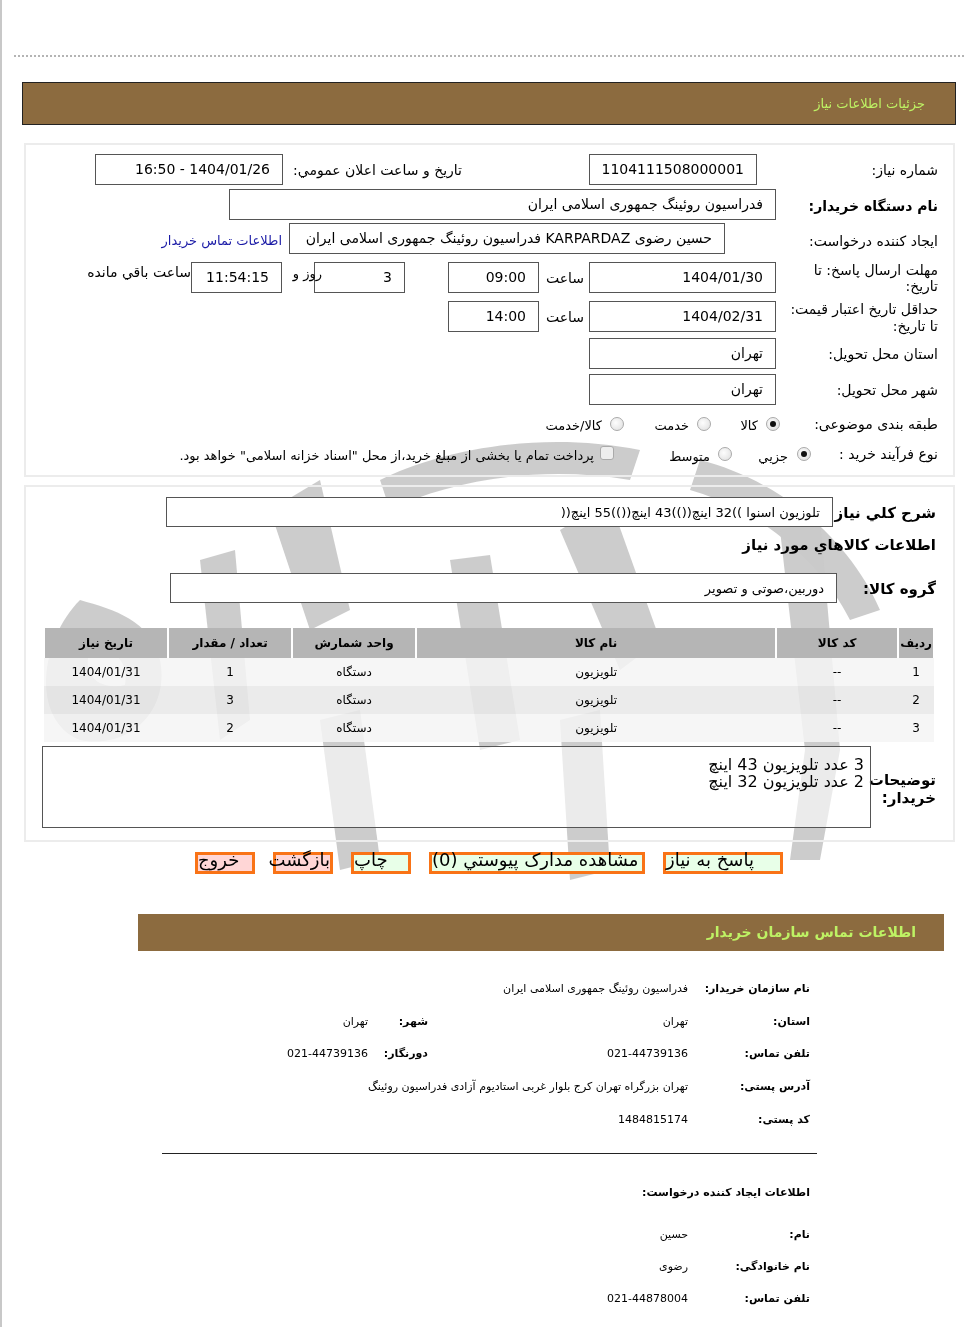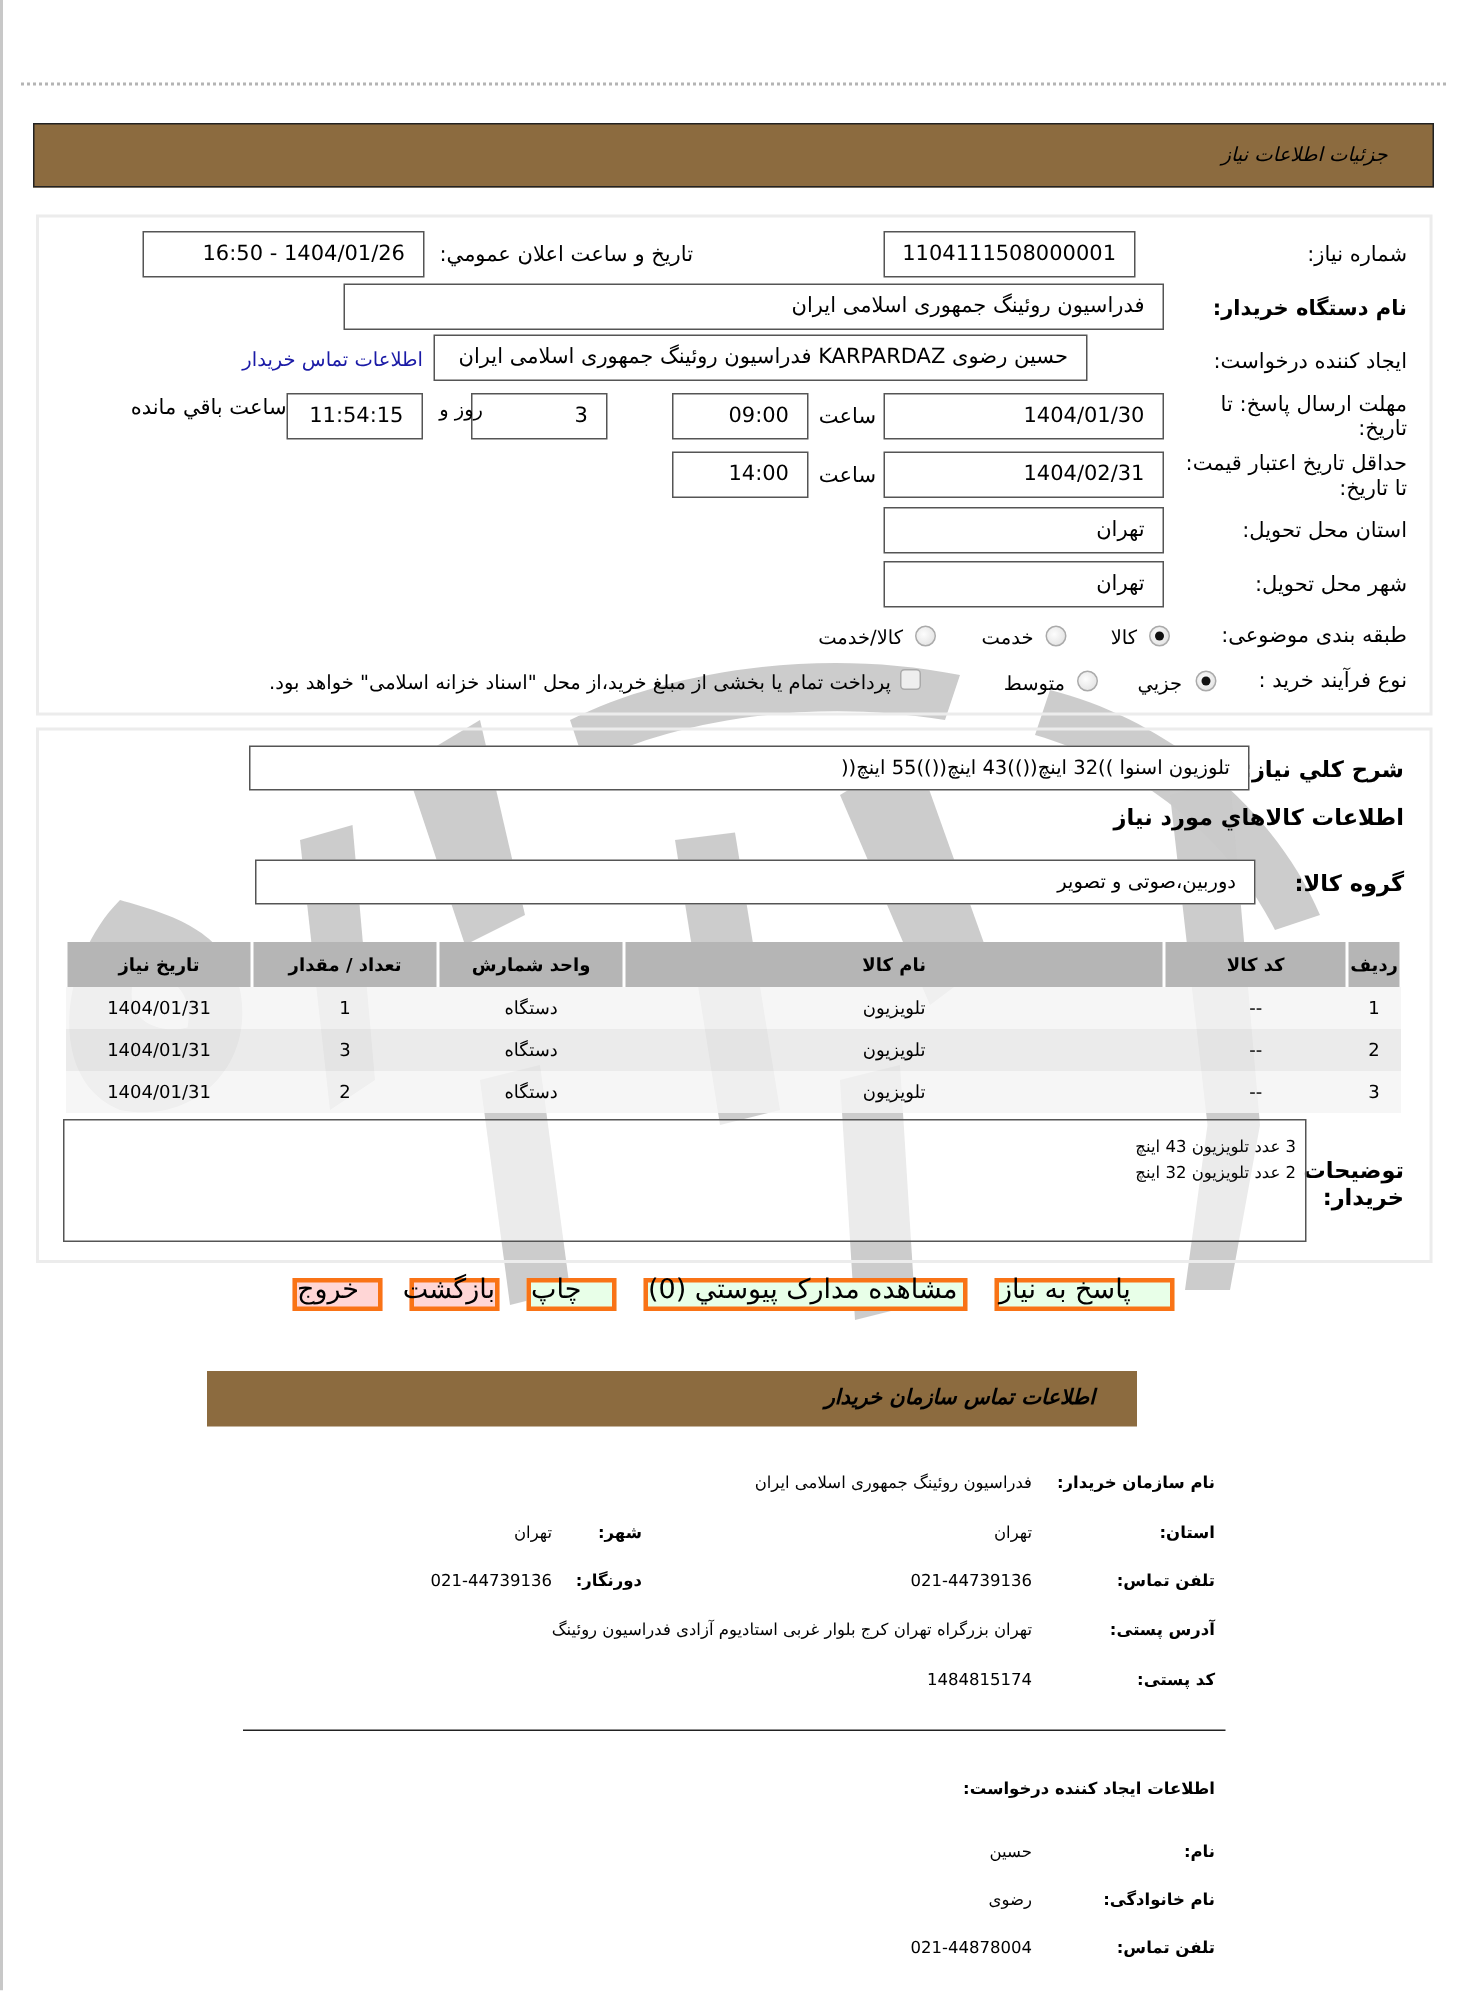--- a/index.html
+++ b/index.html
@@ -5,24 +5,24 @@
     html, body { margin: 0; padding: 0; background: #ffffff; }
     body {
       width: 978px; height: 1327px; position: relative; overflow: hidden;
       font-family: "DejaVu Sans", "Liberation Sans", sans-serif; color: #000;
     }
     .abs { position: absolute; }
     .left-rule { left: 0; top: 0; width: 2px; height: 1327px; background: #c8c8c8; }
     .top-dots { left: 14px; top: 55px; width: 950px; height: 0; border-top: 2px dotted #b4b4b4; }
 
     .brown-bar {
-      background: #8c6b3f; color: #000000; direction: rtl; box-sizing: border-box; font-style: italic;
+      background: #8c6b3f; color: #bef264; direction: rtl; box-sizing: border-box;
     }
     .hdr1 { left: 22px; top: 82px; width: 934px; height: 43px; border: 1px solid #222; font-size: 13px; padding: 13px 30px 0 0; }
-    .hdr2 { left: 138px; top: 914px; width: 620px; height: 37px; font-size: 14px; font-weight: bold; padding: 10px 28px 0 0; }
+    .hdr2 { left: 138px; top: 914px; width: 806px; height: 37px; font-size: 14px; font-weight: bold; padding: 10px 28px 0 0; }
 
     .panel { border: 2px solid #ececec; box-sizing: border-box; background: transparent; }
     .panel1 { left: 24px; top: 143px; width: 931px; height: 334px; }
     .panel2 { left: 24px; top: 485px; width: 931px; height: 357px; }
 
     .label { font-size: 14px; direction: rtl; text-align: right; white-space: nowrap; }
     .box {
       border: 1px solid #555; background: #fff; box-sizing: border-box;
       font-size: 14px; direction: rtl; text-align: right; padding: 0 12px;
       line-height: 29px; height: 31px; white-space: nowrap; overflow: hidden;
@@ -45,21 +45,21 @@
     }
     table.items th {
       background: #b5b5b5; height: 28px; font-weight: bold; border-left: 2px solid #fff; border-right: 2px solid #fff;
     }
     table.items td { height: 26px; text-align: center; }
     table.items tr.odd td { background: rgba(245,245,245,0.85); }
     table.items tr.even td { background: rgba(232,232,232,0.85); }
 
     .notes {
       left: 42px; top: 746px; width: 829px; height: 82px; border: 1px solid #555; background: rgba(255,255,255,0.6);
-      box-sizing: border-box; direction: rtl; text-align: right; font-size: 11px; padding: 9px 6px 0 0; line-height: 17px;
+      box-sizing: border-box; direction: rtl; text-align: right; font-size: 16px; padding: 9px 6px 0 0; line-height: 17px;
     }
 
     .btn {
       position: absolute; height: 22px; box-sizing: border-box; border: 3px solid #f97316; font-size: 18px;
       text-align: left; line-height: 10px; direction: rtl; cursor: pointer;
     }
     .btn.green { background: #e8ffe8; }
     .btn.red { background: #ffd6d6; }
 
     .c-label { font-size: 11px; font-weight: bold; direction: rtl; white-space: nowrap; }

